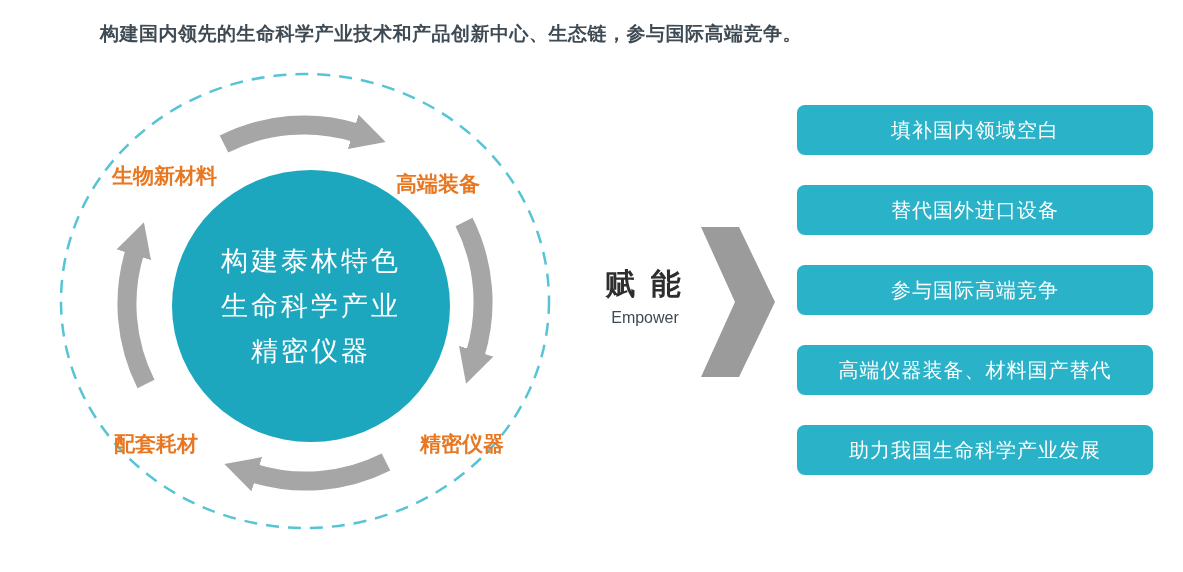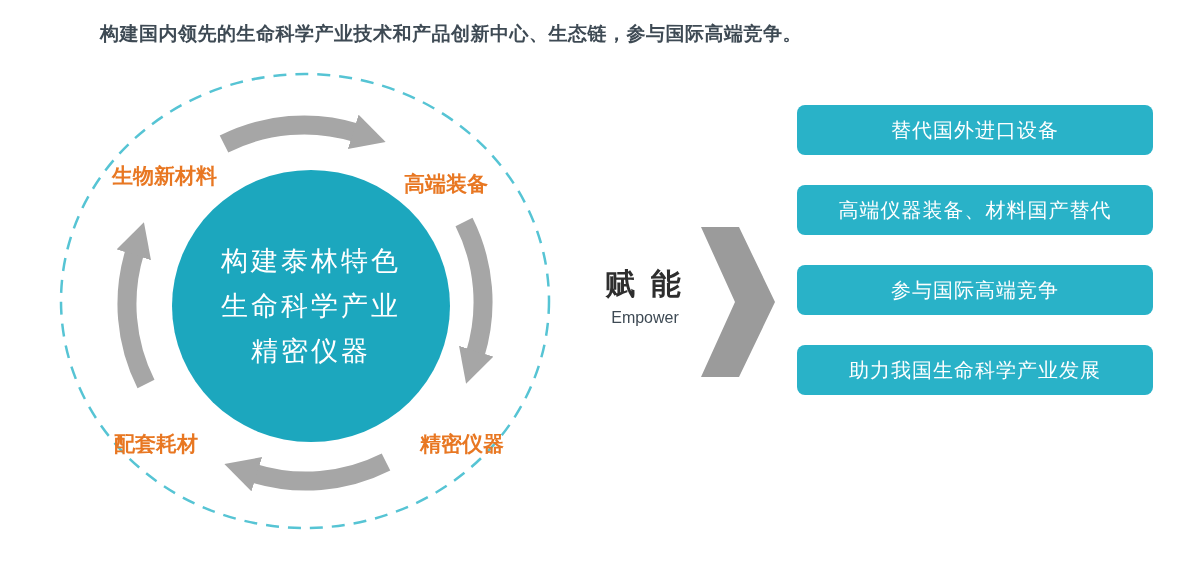--- a/index.html
+++ b/index.html
@@ -75,21 +75,21 @@
     white-space:nowrap;
   }
   .cycle-label{
     position:absolute;
     font-size:21px;
     font-weight:700;
     color:var(--orange);
     white-space:nowrap;
   }
   .label-top-left{ left:112px; top:162px; }
-  .label-top-right{ left:396px; top:170px;margin-left:8px; }
+  .label-top-right{ left:396px; top:170px; }
   .label-bottom-left{ left:114px; top:430px; }
   .label-bottom-right{ left:396px; top:430px;margin-left:24px; }
   .empower{
     position:absolute;
     left:590px;
     top:264px;
     width:110px;
     text-align:center;
   }
   .empower .zh{
@@ -171,19 +171,20 @@
   <div class="empower">
     <span class="zh">赋 能</span>
     <span class="en">Empower</span>
   </div>
 
   <svg class="chevron" viewBox="0 0 74 150" aria-hidden="true">
     <polygon points="0,0 38,0 74,75 38,150 0,150 34,75"></polygon>
   </svg>
 
   <div class="outcomes">
+    <div class="outcome-box">填补国内领域空白</div>
     <div class="outcome-box">替代国外进口设备</div>
+    <div class="outcome-box">参与国际高端竞争</div>
     <div class="outcome-box">高端仪器装备、材料国产替代</div>
-    <div class="outcome-box">参与国际高端竞争</div>
     <div class="outcome-box">助力我国生命科学产业发展</div>
   </div>
 
 </div>
 
 </body></html>

